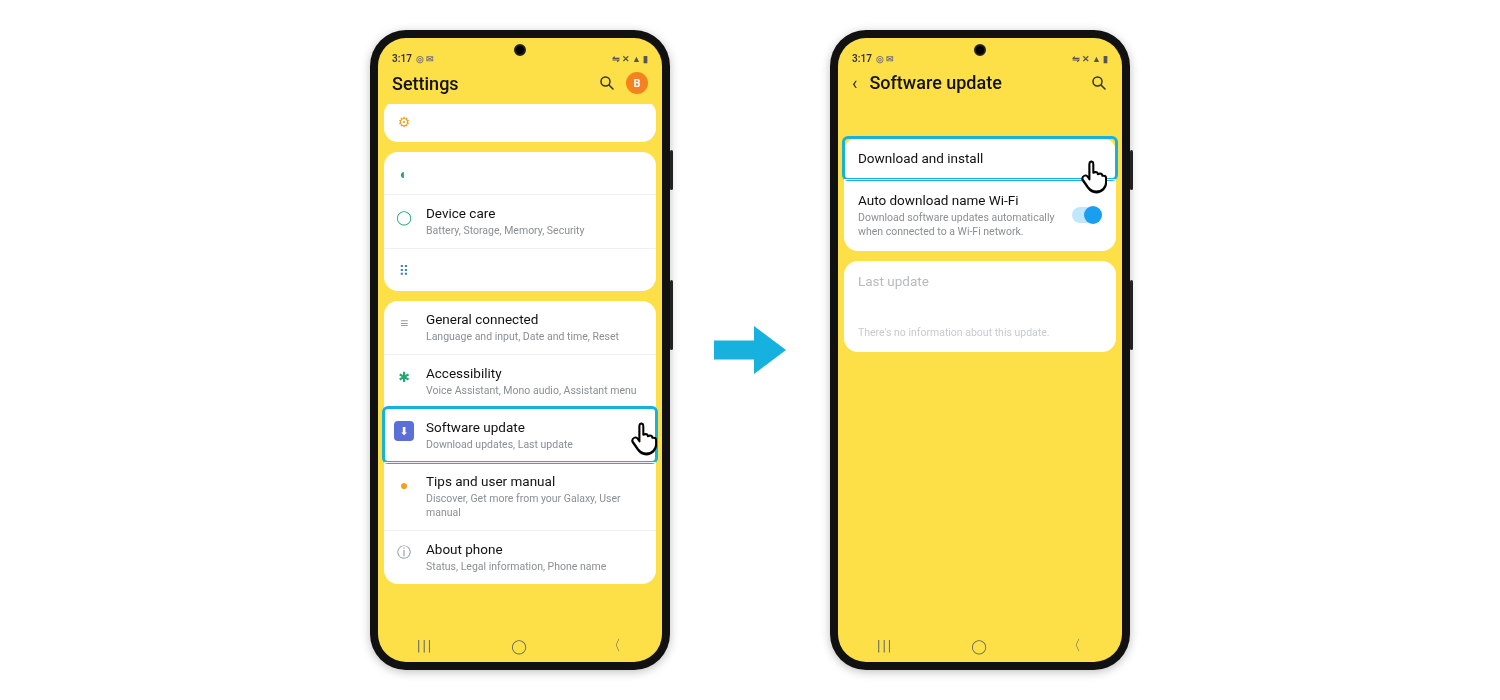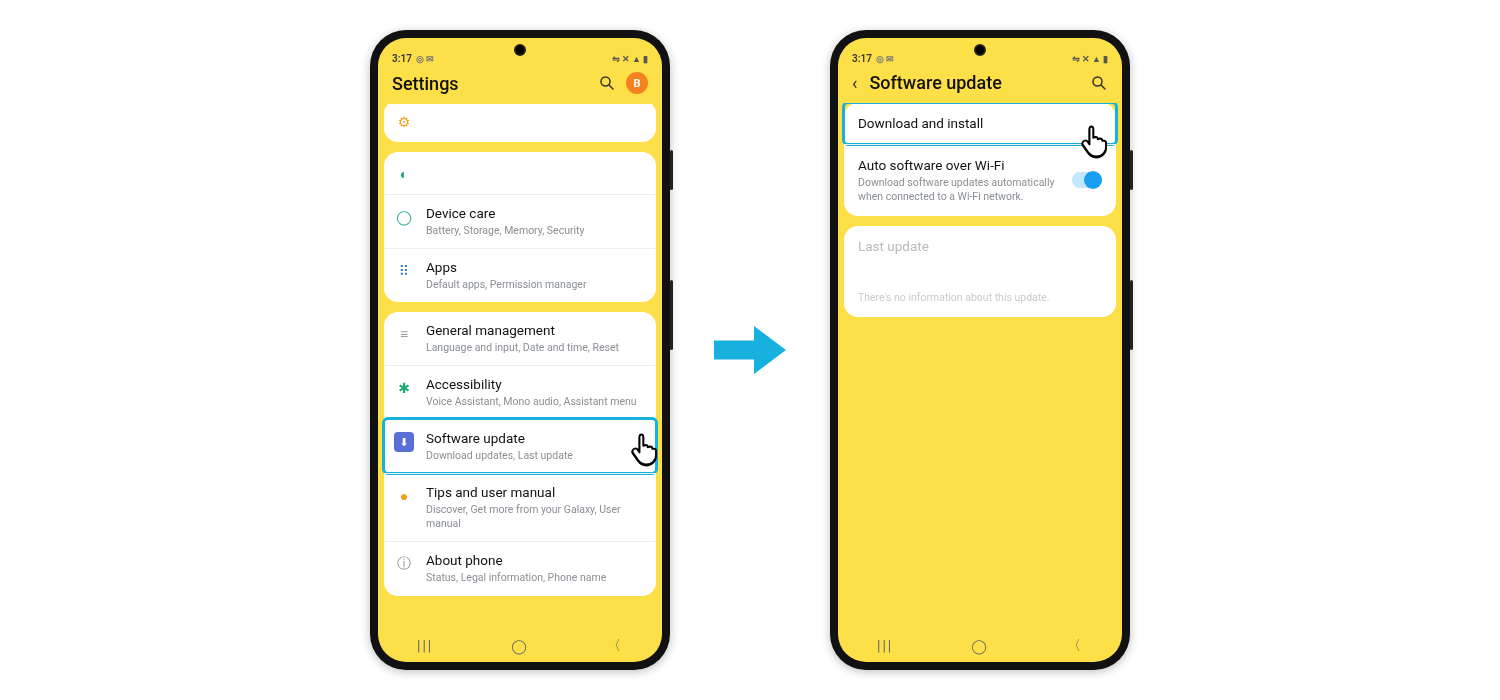--- a/index.html
+++ b/index.html
@@ -161,32 +161,28 @@
         </div>
         <div class="row">
           <div class="row-ic" style="color:#1fa872;">◯</div>
           <div class="row-text">
             <div class="row-title">Device care</div>
             <div class="row-sub">Battery, Storage, Memory, Security</div>
           </div>
         </div>
         <div class="row">
           <div class="row-ic" style="color:#3a7bd5;">⠿</div>
-          <div class="row-text">
-            <div class="row-title">Apps</div>
-            <div class="row-sub">Default apps, Permission manager</div>
-          </div>
         </div>
       </div>
 
       <div class="card">
         <div class="row">
           <div class="row-ic" style="color:#9aa0a6;">≡</div>
           <div class="row-text">
-            <div class="row-title">General management</div>
+            <div class="row-title">General connected</div>
             <div class="row-sub">Language and input, Date and time, Reset</div>
           </div>
         </div>
         <div class="row">
           <div class="row-ic" style="color:#1fa872;">✱</div>
           <div class="row-text">
             <div class="row-title">Accessibility</div>
             <div class="row-sub">Voice Assistant, Mono audio, Assistant menu</div>
           </div>
         </div>
@@ -248,33 +244,33 @@
       <span class="back-ic">‹</span>
       <div class="title">Software update</div>
       <svg class="search-ic" viewBox="0 0 24 24">
           <circle cx="10" cy="10" r="6" fill="none" stroke="#333" stroke-width="2"></circle>
           <line x1="15" y1="15" x2="20" y2="20" stroke="#333" stroke-width="2" stroke-linecap="round"></line>
         </svg>
     </div>
 
     <div class="content">
       <div class="card">
-        <div class="row highlight" style="position:relative; padding:12px 14px;">
+        <div class="row highlight" style="position:relative; padding:12px 14px;margin-top:35px;">
           <div class="row-text">
             <div class="row-title">Download and install</div>
           </div>
           <div class="hand" style="right:4px;bottom:-14px;">
             <svg viewBox="0 0 48 48">
                 <path d="M20 6c2 0 3 1 3 3v12l3-1c2 0 3 1 3 3l3-1c2 0 3 1 3 3l2 0c2 0 3 1 3 3v6c0 6-5 12-13 12-5 0-8-2-11-6l-7-10c-1-2 0-4 2-5 2-1 4 0 5 2l2 3V9c0-2 1-3 3-3z" fill="#fff" stroke="#000" stroke-width="2.5" stroke-linejoin="round"></path>
               </svg>
           </div>
         </div>
         <div class="row" style="padding:12px 14px;">
           <div class="row-text">
-            <div class="row-title">Auto software over Wi-Fi</div>
+            <div class="row-title">Auto download name Wi-Fi</div>
             <div class="row-sub">Download software updates automatically when connected to a Wi-Fi network.</div>
           </div>
           <div class="toggle"></div>
         </div>
       </div>
 
       <div class="card">
         <div class="row" style="padding:12px 14px;">
           <div class="row-text">
             <div class="row-title dim">Last update</div>

